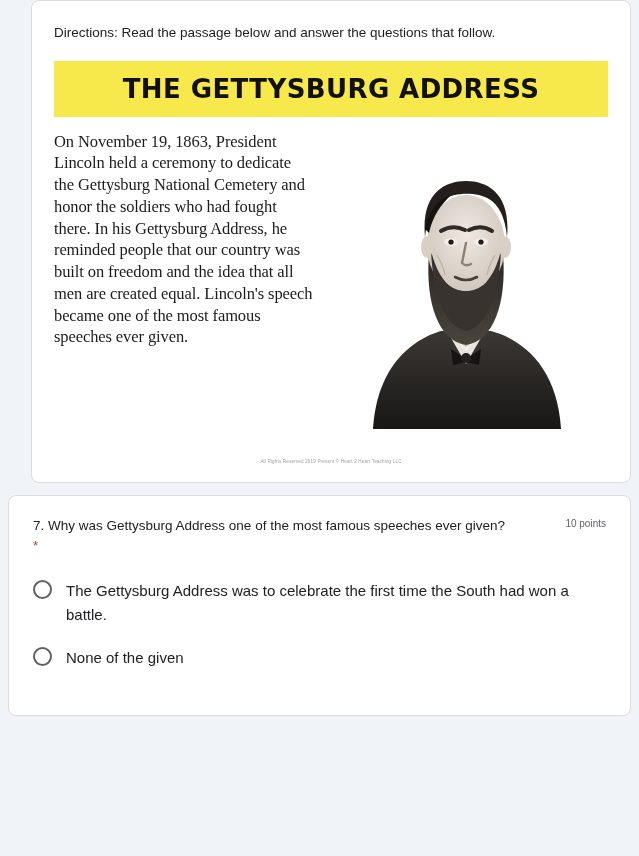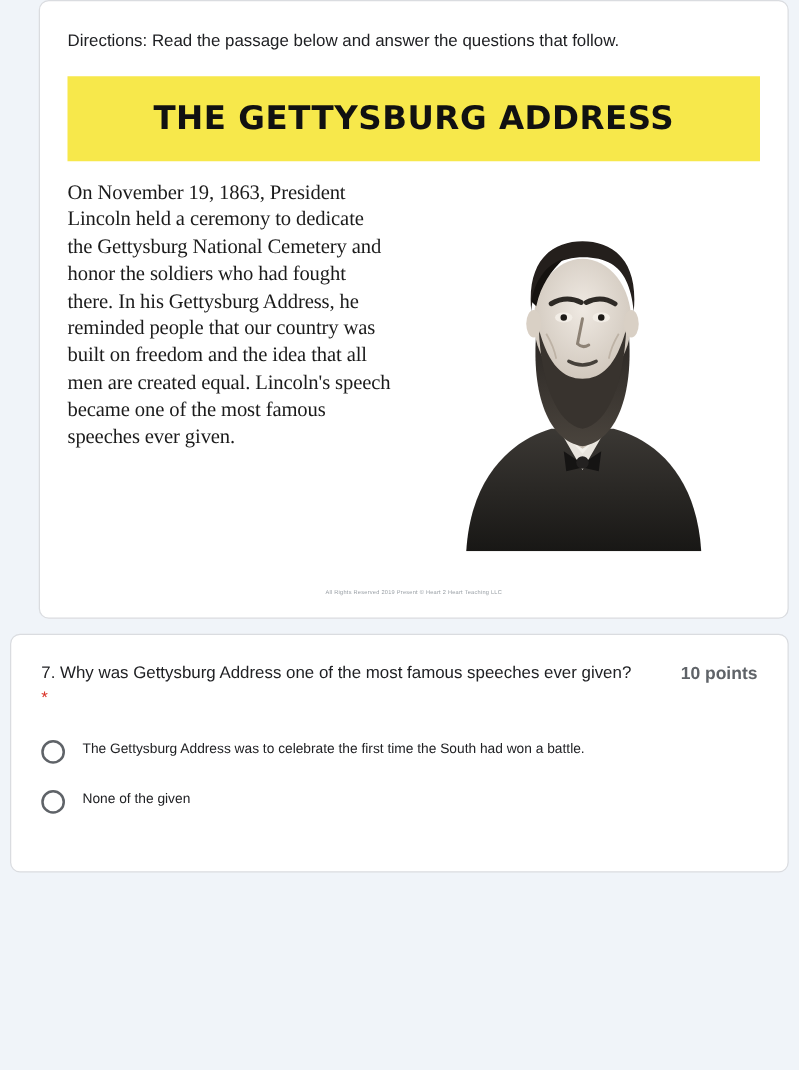--- a/index.html
+++ b/index.html
@@ -35,21 +35,21 @@
     margin-left: 31px;
   }
   .directions {
     font-size: 13.5px;
     color: #202124;
     margin: 4px 0 18px 0;
     line-height: 1.45;
   }
   .banner {
     background: #f7e84b;
-    height: 68px;
+    height: 56px;
     display: flex;
     align-items: center;
     justify-content: center;
     margin: 0 0 14px 0;
   }
   .banner-title {
     font-family: "DejaVu Sans", sans-serif;
     font-weight: bold;
     font-size: 26px;
     letter-spacing: 0.4px;
@@ -100,25 +100,24 @@
   .q-text {
     font-size: 13.5px;
     color: #202124;
     line-height: 1.55;
     max-width: 480px;
   }
   .required-star {
     color: #d93025;
   }
   .points {
-    font-size: 14px;
+    font-size: 10px;
     color: #5f6368;
     white-space: nowrap;
     padding-top: 2px;
-    font-weight: bold;
   }
   .options {
     margin-top: 22px;
   }
   .option {
     display: flex;
     align-items: flex-start;
     gap: 14px;
     margin-bottom: 20px;
   }
@@ -141,21 +140,21 @@
     position: absolute;
     top: 50%;
     left: 50%;
     width: 9px;
     height: 9px;
     background: #0b8a93;
     border-radius: 50%;
     transform: translate(-50%, -50%);
   }
   .option-label {
-    font-size: 11px;
+    font-size: 15px;
     color: #202124;
     line-height: 1.55;
     max-width: 545px;
   }
 </style>
 </head>
 <body>
 
 <div class="page">
 

